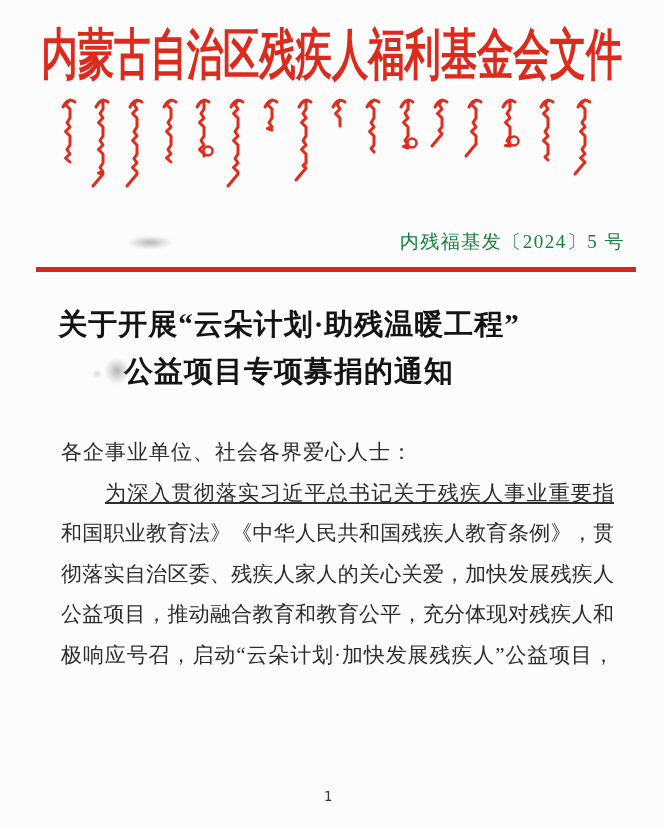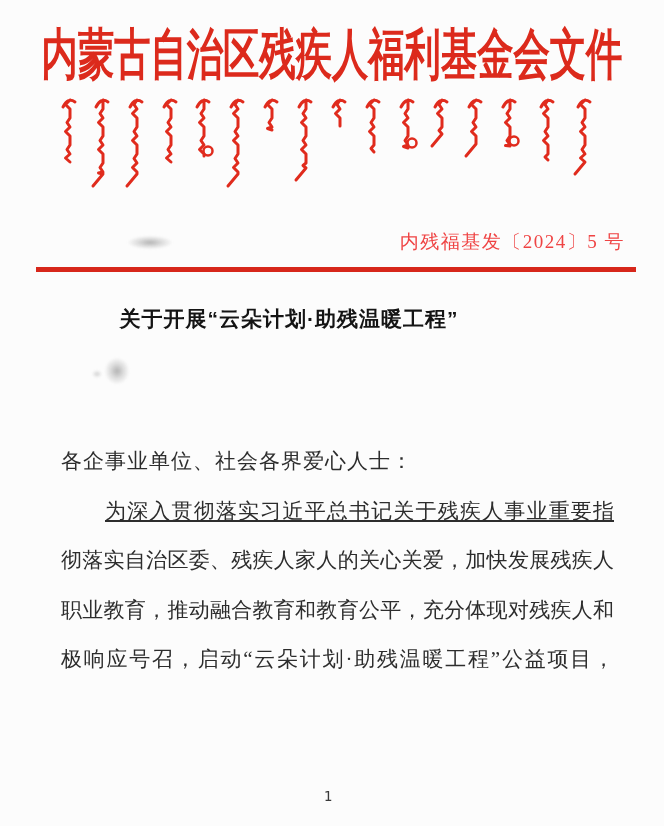--- a/index.html
+++ b/index.html
@@ -22,47 +22,46 @@
     font-family:"Liberation Serif","DejaVu Serif",serif;
     letter-spacing:0px;
   }
   
   .mongolian-band{
     position:absolute;top:96px;left:0;width:664px;height:102px;
   }
   
   .doc-number{
     position:absolute;top:229px;right:39px;
-    font-size:19px;letter-spacing:1.5px;color:#ef4444;
+    font-size:19px;letter-spacing:1.5px;color:#15803d;
     font-family:"Liberation Serif","DejaVu Serif",serif;
   }
   
   .red-rule{
     position:absolute;top:267px;left:36px;width:600px;height:5px;
   }
   
   .doc-title{
     position:absolute;left:0;width:578px;text-align:center;
-    font-weight:700;font-size:21px;letter-spacing:1px;color:#141414;
-    font-family:Liberation Sans, sans-serif;
+    font-weight:700;font-size:29px;letter-spacing:1px;color:#141414;
+    font-family:Liberation Serif, serif;
     white-space:nowrap;
   }
   .doc-title.l1{top:305px;}
   .doc-title.l2{top:352px;}
   
   .body-text{
     position:absolute;top:432px;left:61px;width:553px;
     font-size:21px;color:#2d2d2d;
     font-family:"Liberation Serif","DejaVu Serif",serif;
   }
   .bline{
     height:40.6px;line-height:40.6px;
     text-align:justify;text-align-last:justify;
     white-space:nowrap;
-    margin-top:9px;
   }
   .bline.salutation{text-align:left;text-align-last:left;letter-spacing:1px;}
   .bline.indent{padding-left:44px;text-decoration:underline;}
   
   .page-number{
     position:absolute;top:788px;left:0;width:656px;text-align:center;
     font-size:14px;color:#3a3a3a;
     font-family:"DejaVu Sans Mono","Liberation Mono",monospace;
   }
   
@@ -103,28 +102,30 @@
       <path d="M 541 11 Q 546 1 553 6 M 548 4 l -3 4.5 l 3 4.5 l -4.5 4.5 l 4.5 4.5 l 0 9 l -3 4.5 l 3 4.5 l -4.5 4.5 l 4.5 4.5 l 0 9 l -3 3 l 3 3" fill="none" stroke="#e02b1d" stroke-width="3" stroke-linecap="round" stroke-linejoin="round"></path>
       <path d="M 578 11 Q 583 1 590 6 M 585 4 l -4.5 4.5 l 4.5 4.5 l 0 9 l -3 4.5 l 3 4.5 l -4.5 4.5 l 4.5 4.5 l 0 9 l -3 4.5 l 3 4.5 l -4.5 4 l 4.5 4 l -10 12" fill="none" stroke="#e02b1d" stroke-width="3" stroke-linecap="round" stroke-linejoin="round"></path>
     </svg>
 
   <div class="doc-number">内残福基发〔2024〕5 号</div>
 
   <div class="red-rule" style="background: rgb(215, 39, 27);"></div>
 
   <div class="doc-title l1">关于开展“云朵计划·助残温暖工程”</div>
 
+  <div class="doc-title l2">公益项目专项募捐的通知</div>
 
   <div class="scan-artifact artifact-1"></div>
   <div class="scan-artifact artifact-2"></div>
   <div class="scan-artifact artifact-3"></div>
 
   <div class="body-text">
     <div class="bline salutation">各企事业单位、社会各界爱心人士：</div>
     <div class="bline indent">为深入贯彻落实习近平总书记关于残疾人事业重要指</div>
+    <div class="bline">和国职业教育法》《中华人民共和国残疾人教育条例》，贯</div>
     <div class="bline">彻落实自治区委、残疾人家人的关心关爱，加快发展残疾人</div>
-    <div class="bline">职业教育，推动融合教育和教育公平，充分体现对残疾人和</div>
-    <div class="bline">极响应号召，启动“云朵计划·助残温暖工程”公益项目，</div>
+    <div class="bline">公益项目，推动融合教育和教育公平，充分体现对残疾人和</div>
+    <div class="bline">极响应号召，启动“云朵计划·加快发展残疾人”公益项目，</div>
   </div>
 
   <div class="page-number">1</div>
 
 </div>
 
 </body></html>

